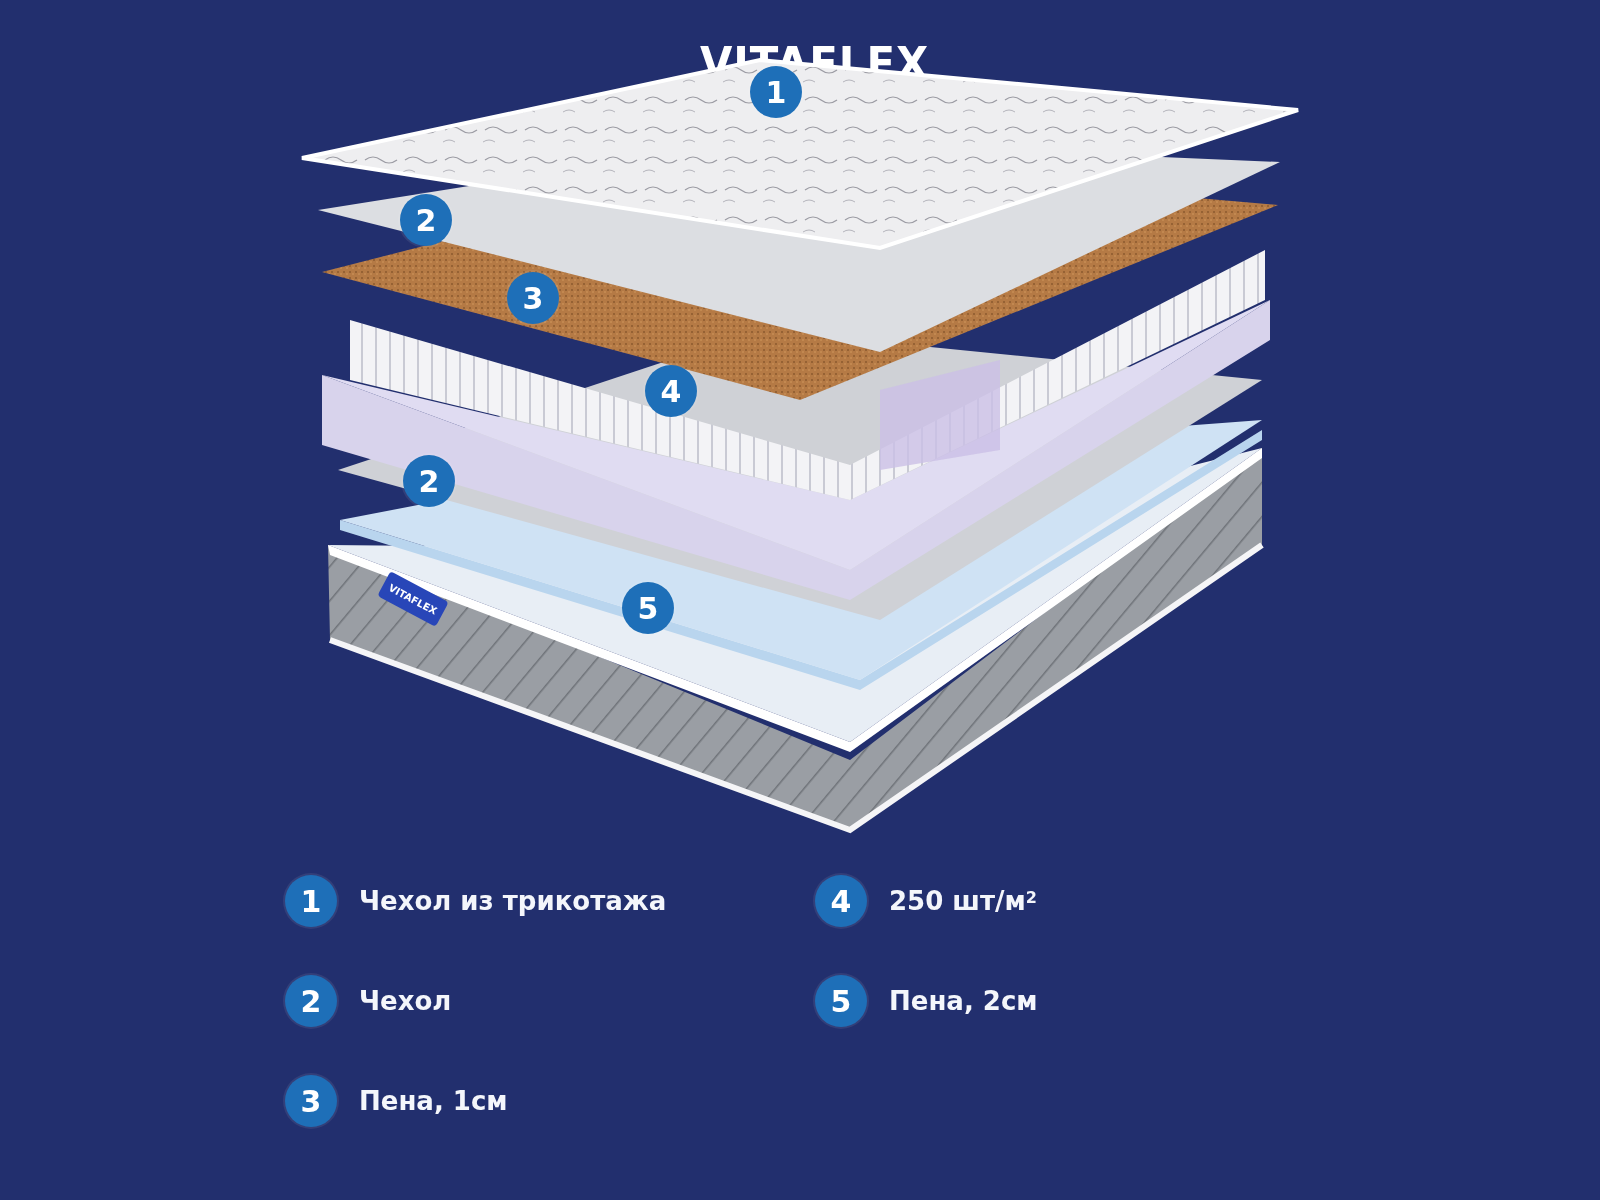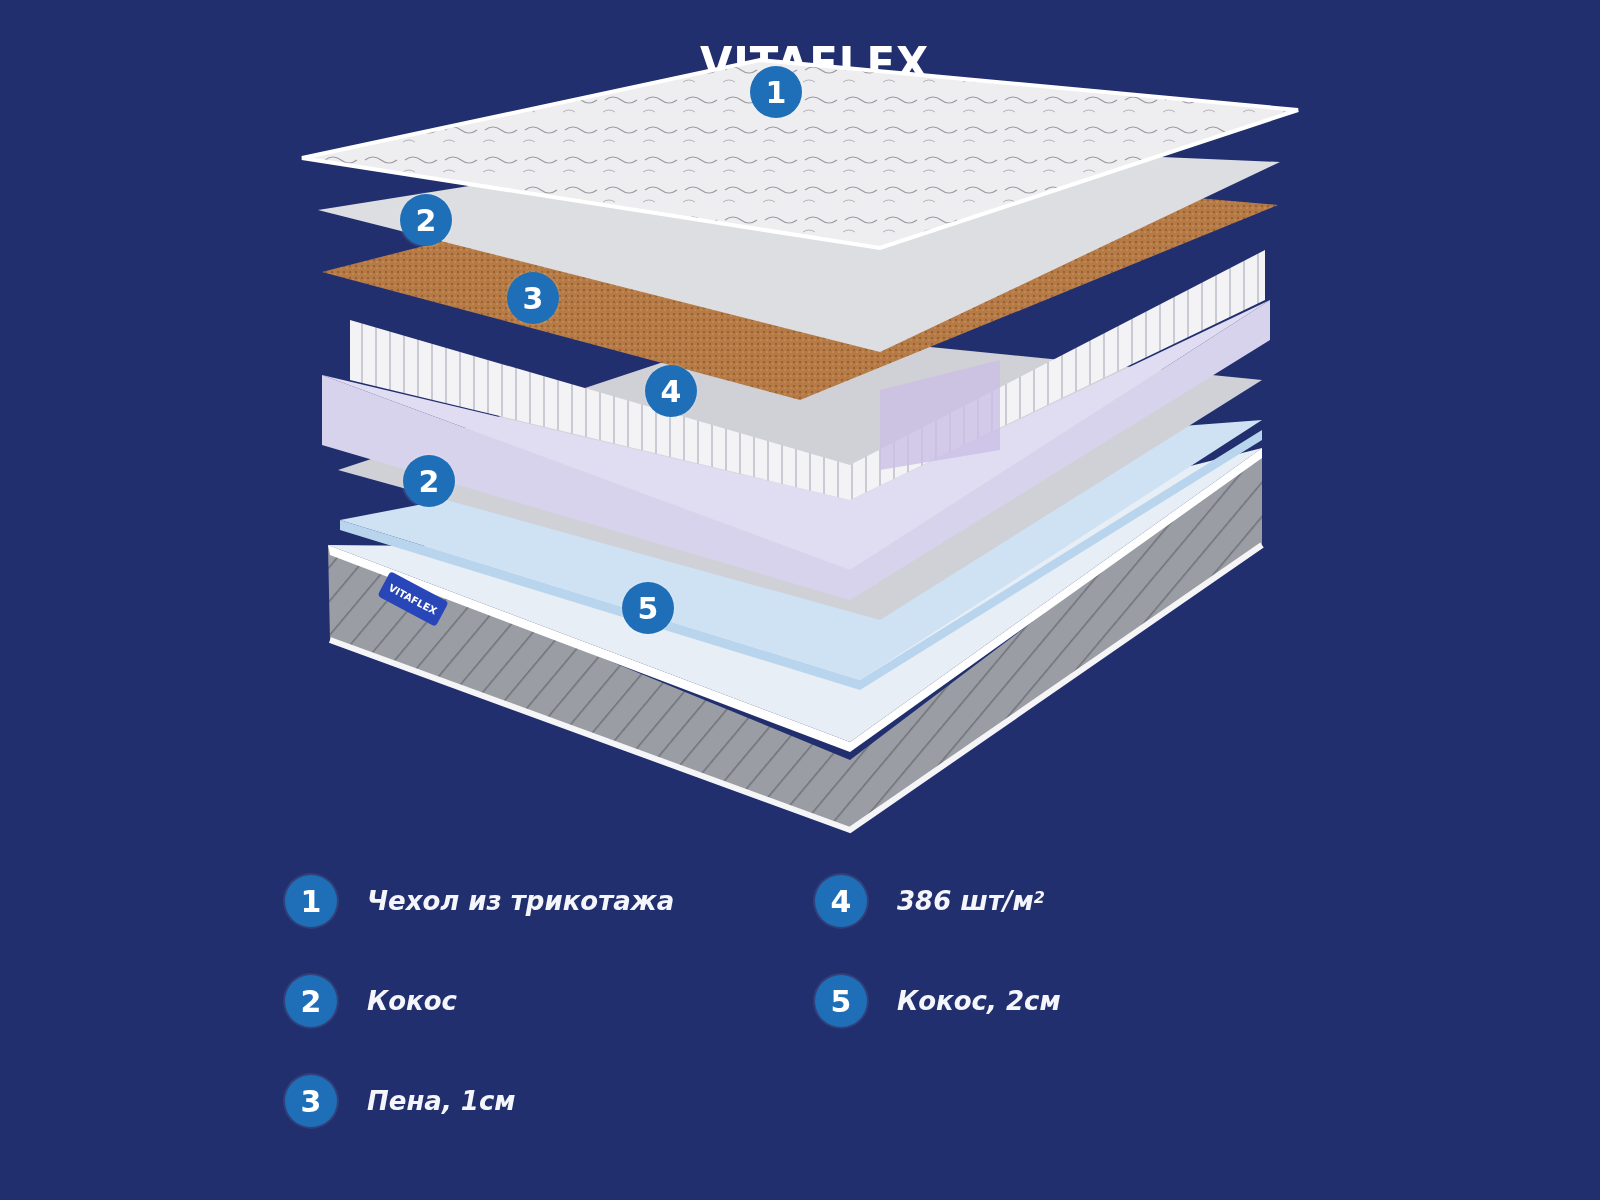--- a/index.html
+++ b/index.html
@@ -20,24 +20,23 @@
   .badge {
     position:absolute; width:52px; height:52px; border-radius:50%;
     background:#1e6fb8; color:#fff;
     display:flex; align-items:center; justify-content:center;
     font-family:"DejaVu Sans", sans-serif; font-weight:bold; font-size:30px;
     box-shadow:0 0 0 2px rgba(255,255,255,0.08);
   }
   .legend-item { position:absolute; display:flex; align-items:center; }
   .legend-item .badge { position:static; flex:none; }
   .legend-text {
-    margin-left:30px; color:#f4f6fb;
+    margin-left:22px; color:#f4f6fb;
     font-family:"DejaVu Sans", sans-serif; font-weight:bold; font-size:26px;
     line-height:31px;
-    font-style:italic;
   }
   sup { font-size:16px; vertical-align:top; position:relative; top:-4px; }
 </style>
 </head>
 <body>
 
 <div class="logo">VITAFLEX</div>
 
 <svg class="illus" viewBox="0 0 1600 840">
   <defs>
@@ -97,28 +96,28 @@
 <div style="position:absolute;left:380px;top:585px;width:66px;height:28px;background:#2846b8;border-radius:4px;transform:rotate(28deg);color:#fff;font-family:'DejaVu Sans',sans-serif;font-weight:bold;font-size:10px;display:flex;align-items:center;justify-content:center;">
   <span>VITAFLEX</span>
 </div>
 
 <div class="legend-item" style="left:285px;top:875px;">
   <div class="badge">1</div>
   <div class="legend-text">Чехол из трикотажа</div>
 </div>
 <div class="legend-item" style="left:285px;top:975px;">
   <div class="badge">2</div>
-  <div class="legend-text">Кокос</div>
+  <div class="legend-text">Чехол</div>
 </div>
 <div class="legend-item" style="left:285px;top:1075px;">
   <div class="badge">3</div>
   <div class="legend-text">Пена, 1см</div>
 </div>
 <div class="legend-item" style="left:815px;top:875px;">
   <div class="badge">4</div>
   <div class="legend-text">
-    <div><span>386 шт/м</span><sup>2</sup></div>
+    <div><span>250 шт/м</span><sup>2</sup></div>
   </div>
 </div>
 <div class="legend-item" style="left:815px;top:975px;">
   <div class="badge">5</div>
-  <div class="legend-text">Кокос, 2см</div>
+  <div class="legend-text">Пена, 2см</div>
 </div>
 
 </body></html>

